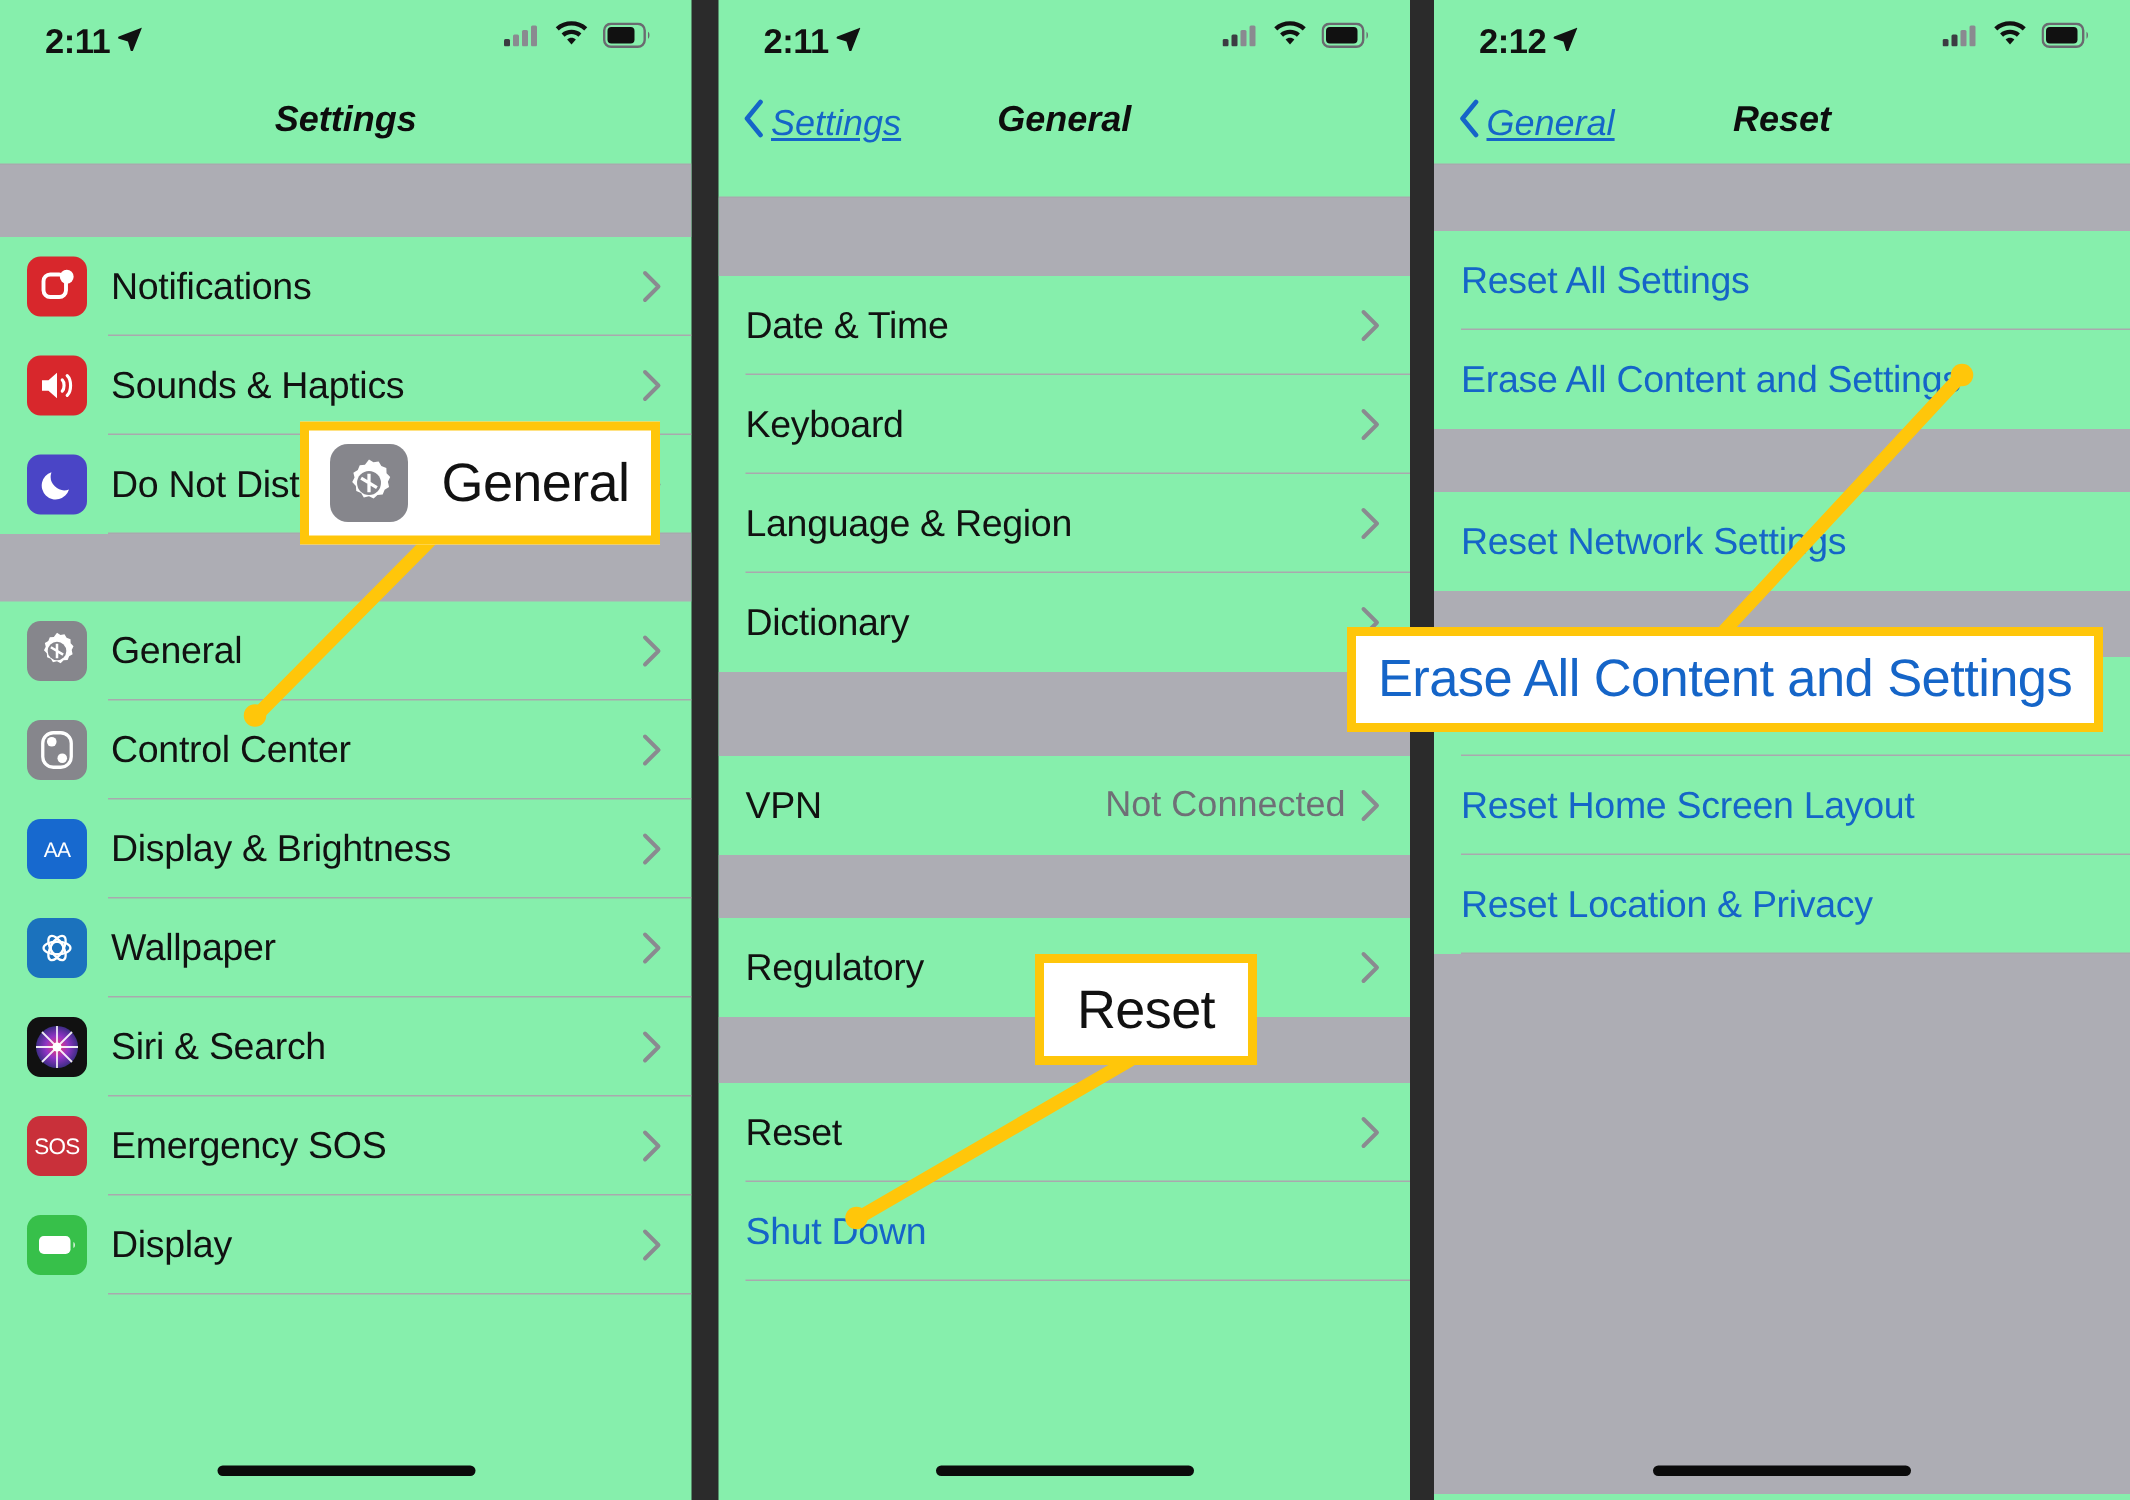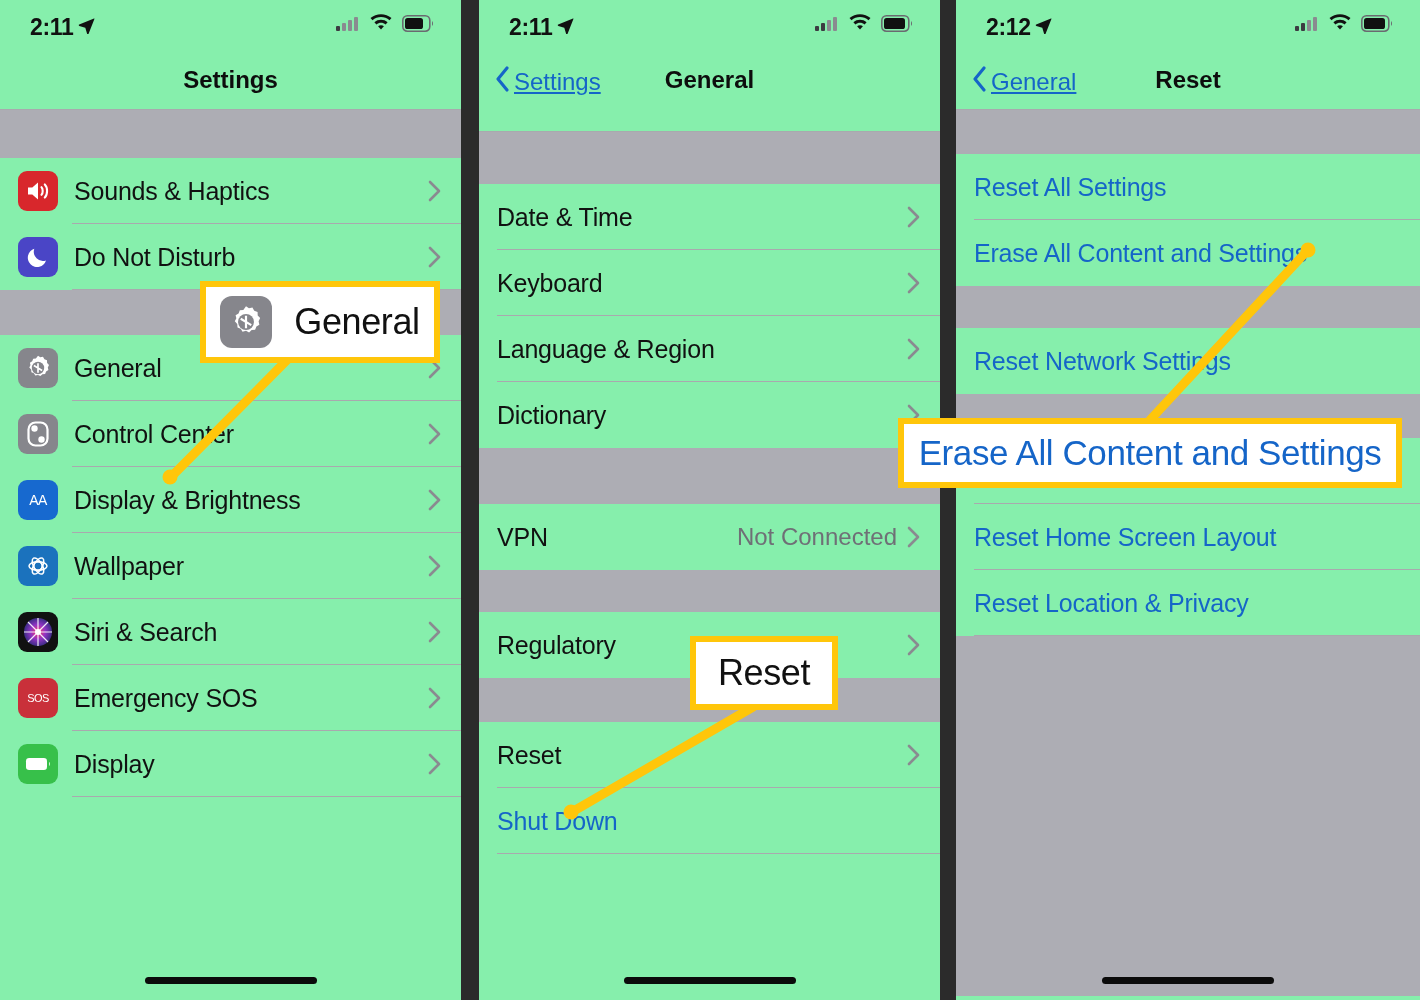--- a/index.html
+++ b/index.html
@@ -31,21 +31,21 @@
   }
   .clock{
     font-size:23px;font-weight:bold;color:#111;
     letter-spacing:-0.3px;display:flex;align-items:center;gap:4px;
   }
   .loc-arrow{display:inline-block;transform:translateY(-1px);}
   .status-icons{display:flex;align-items:center;gap:9px;}
 
   
   .navbar{
-    position:relative;height:58px;
+    position:relative;height:58px;font-style:italic;
   }
   .nav-title{
     position:absolute;left:0;right:0;top:14px;
     text-align:center;font-size:24px;font-weight:bold;color:#0d0d0d;
   }
   #phone1 .nav-title{text-align:center;}
   .nav-back{
     position:absolute;left:16px;top:14px;
     display:flex;align-items:center;gap:4px;
     color:#1565c8;font-size:24px;
@@ -110,21 +110,21 @@
   .ico-control{background:#86868c;}
   .ico-display{background:#1769cf;}
   .ico-wallpaper{background:#1b72bd;}
   .ico-siri{background:#111;}
   .ico-faceid{background:#37c04a;}
   .ico-sos{background:#c9303a;}
   .ico-battery{background:#37c04a;}
   .ico svg{display:block;}
   .ico .txt{color:#fff;font-size:15px;font-weight:normal;letter-spacing:-0.5px;}
   .ico .txt.aa{font-size:14px;}
-  .ico .txt.sos{font-size:11px;}
+  .ico .txt.sos{font-size:15px;}
 
   
   .leader{position:absolute;inset:0;pointer-events:none;}
   .callout{
     position:absolute;
     background:#ffffff;
     border:6px solid #ffc60a;
     box-sizing:border-box;
     display:flex;align-items:center;justify-content:center;
     z-index:20;
@@ -185,20 +185,35 @@
     </div>
 
     <div class="navbar">
       <div class="nav-title">Settings</div>
       <div class="navbar-sep"></div>
     </div>
 
     <div class="list">
       <div class="gap" style="height:48px"></div>
 
+      <div class="row">
+        <span class="ico ico-notif">
+          <svg width="26" height="26" viewBox="0 0 26 26">
+            <rect x="4" y="5" width="15" height="15" rx="4.5" fill="none" stroke="#fff" stroke-width="2.6"></rect>
+            <circle cx="19.5" cy="6.5" r="4.6" fill="#fff"></circle>
+          </svg>
+        </span>
+        <span class="label">Notifications</span>
+        <span class="chev">
+          <svg width="13" height="22" viewBox="0 0 13 22">
+              <path d="M2 2l9 9-9 9" fill="none" stroke="#8a8a90" stroke-width="2.6" stroke-linecap="round" stroke-linejoin="round"></path>
+            </svg>
+        </span>
+        <span class="sep"></span>
+      </div>
 
       <div class="row">
         <span class="ico ico-sounds">
           <svg width="27" height="24" viewBox="0 0 27 24">
             <path d="M3 8.5h4.3L13 3.5v17l-5.7-5H3z" fill="#fff"></path>
             <path d="M16.5 8.2c1.6 1.5 1.6 6.1 0 7.6M19.8 5.4c3 2.9 3 10.3 0 13.2" fill="none" stroke="#fff" stroke-width="2.1" stroke-linecap="round"></path>
           </svg>
         </span>
         <span class="label">Sounds &amp; Haptics</span>
         <span class="chev">

